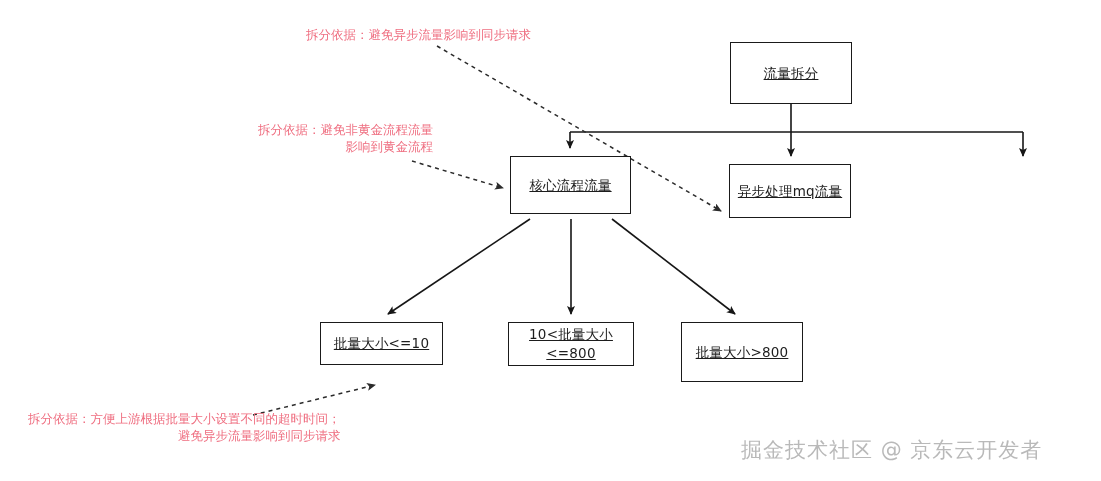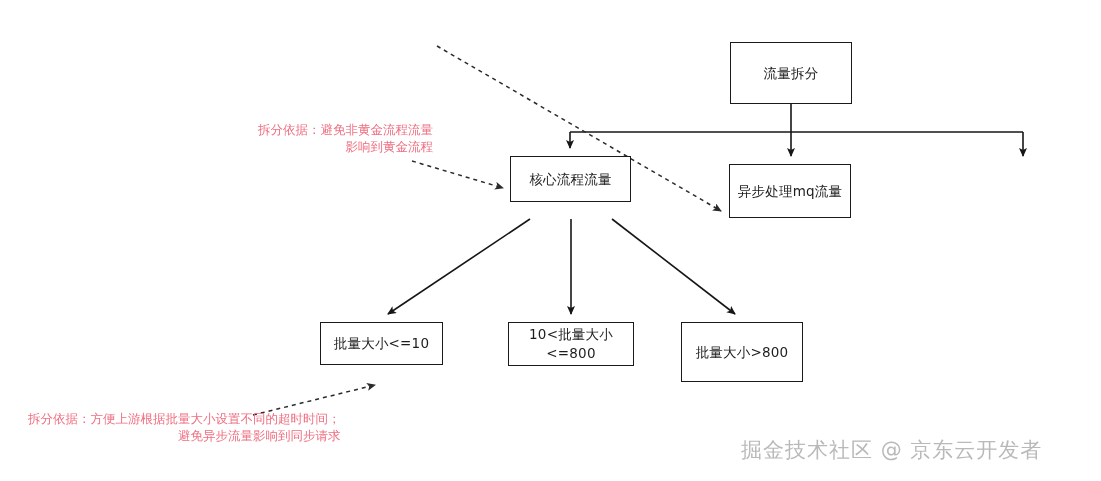--- a/index.html
+++ b/index.html
@@ -33,24 +33,24 @@
     display: flex;
     align-items: center;
     justify-content: center;
     text-align: center;
     color: #1d1d1d;
     font-size: 13.5px;
     line-height: 19px;
     letter-spacing: 0.2px;
     z-index: 2;
   }
-  .node span { display: block; padding: 0 6px; }
+  .node span { display: block; padding: 0 6px; text-decoration: underline; }
 
   #node-root      { left: 730px; top: 42px;  width: 122px; height: 62px; }
-  #node-core      { left: 510px; top: 156px; width: 121px; height: 46px; }
+  #node-core      { left: 510px; top: 156px; width: 121px; height: 58px; }
   #node-mq        { left: 729px; top: 164px; width: 122px; height: 54px; }
   #node-noncore   { left: 955px; top: 164px; width: 136px; height: 60px; }
   #node-batch-s   { left: 320px; top: 322px; width: 123px; height: 43px; }
   #node-batch-m   { left: 508px; top: 322px; width: 126px; height: 44px; }
   #node-batch-l   { left: 681px; top: 322px; width: 122px; height: 60px; }
 
   .annotation {
     position: absolute;
     color: #ef6e80;
     font-size: 12.5px;
@@ -142,20 +142,21 @@
   </div>
 
   <div class="node" id="node-batch-m">
     <span>10&lt;批量大小&lt;=800</span>
   </div>
 
   <div class="node" id="node-batch-l">
     <span>批量大小&gt;800</span>
   </div>
 
+  <div class="annotation" id="anno-async">拆分依据：避免异步流量影响到同步请求</div>
 
   <div class="annotation" id="anno-gold">拆分依据：避免非黄金流程流量
 影响到黄金流程</div>
 
   <div class="annotation" id="anno-batch">拆分依据：方便上游根据批量大小设置不同的超时时间；
 避免异步流量影响到同步请求</div>
 
   <div id="watermark">掘金技术社区 @ 京东云开发者</div>
 
 </div>

